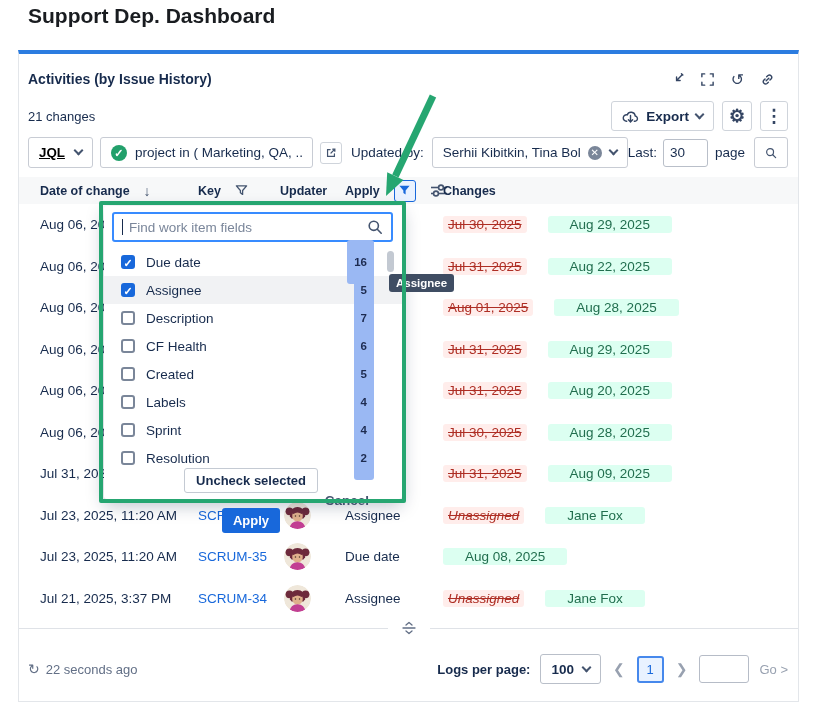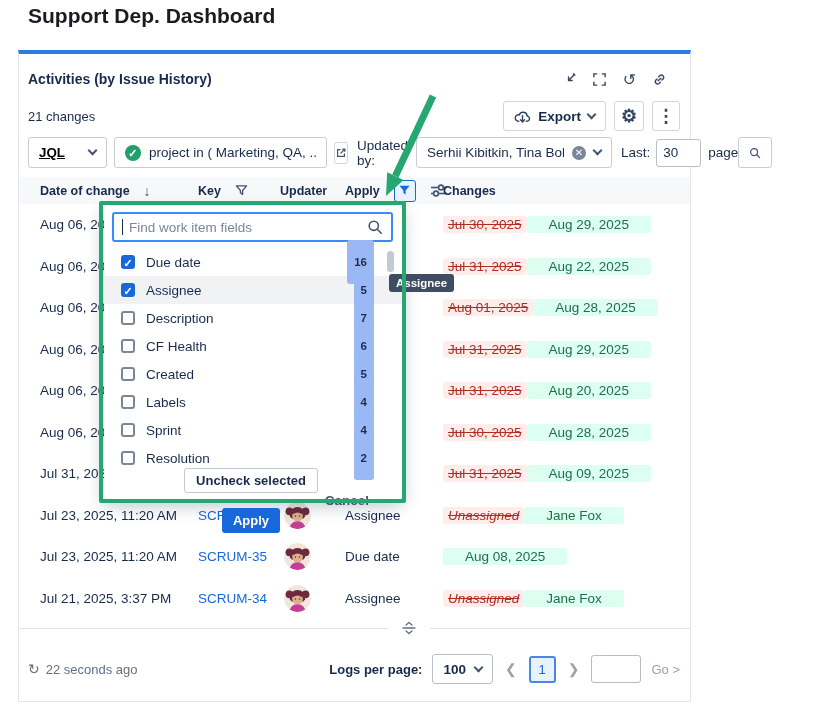--- a/index.html
+++ b/index.html
@@ -3,21 +3,21 @@
 <meta charset="utf-8">
 <style>
   html,body{margin:0;padding:0;background:#fff;width:817px;height:717px;
     font-family:"Liberation Sans",sans-serif;color:#172b4d;overflow:hidden;position:relative;}
   *{box-sizing:border-box;}
 
   
   .page-title{position:absolute;left:28px;top:4px;font-size:21px;font-weight:700;color:#191c20;}
 
   
-  .panel{position:absolute;left:18px;top:50px;width:673px;height:652px;background:#fff;
+  .panel{position:absolute;left:18px;top:50px;width:781px;height:652px;background:#fff;
     border:1px solid #e3e6ea;border-top:4px solid #2b7ce0;}
   .panel-title{position:absolute;left:9px;top:17px;font-size:14px;font-weight:700;}
   .head-icons{position:absolute;top:17px;right:22px;display:flex;gap:13px;align-items:center;color:#344563;}
   .head-icons .hic{width:17px;height:17px;display:flex;align-items:center;justify-content:center;font-size:16px;cursor:pointer;}
 
   .changes-count{position:absolute;left:9px;top:55px;font-size:13px;color:#172b4d;}
   .export-row{position:absolute;top:47px;right:10px;display:flex;gap:8px;align-items:center;margin-left:22px;}
   .btn{display:flex;align-items:center;gap:7px;border:1px solid #cfd4db;border-radius:3px;background:#fff;
     height:30px;padding:0 10px;font-size:13.5px;font-weight:600;color:#172b4d;cursor:pointer;}
   .icon-sq{width:30px;justify-content:center;padding:0;font-size:18px;color:#344563;}
@@ -44,21 +44,21 @@
 
   
   .rows{position:absolute;left:0;top:150px;width:100%;}
   .trow{position:relative;height:41.5px;}
   .cell{position:absolute;top:0;height:41.5px;display:flex;align-items:center;font-size:13.5px;}
   .c-date{left:21px;white-space:nowrap;}
   .c-key{left:179px;}
   .c-key a{color:#1868db;text-decoration:none;cursor:pointer;}
   .c-upd{left:265px;}
   .c-field{left:326px;}
-  .c-changes{left:424px;gap:0;white-space:nowrap;}
+  .c-changes{left:424px;gap:21px;white-space:nowrap;}
   .pill-old{background:#ffedeb;color:#ae2e24;text-decoration:line-through;padding:1px 5px;border-radius:3px;font-weight:500;}
   .pill-old.it{font-style:italic;}
   .pill-new{background:#dcfff1;color:#216e4e;padding:1px 22px;border-radius:3px;}
   .avatar{width:27px;height:27px;border-radius:50%;overflow:hidden;display:block;}
 
   
   .divider{position:absolute;left:0;top:574px;width:100%;border-top:1px solid #dfe2e7;}
   .handle{position:absolute;left:369px;top:564px;width:42px;height:20px;background:#fff;display:flex;
     align-items:center;justify-content:center;color:#626f86;cursor:row-resize;}
 
@@ -177,40 +177,40 @@
         <path d="M9 6.5 v6.5 M6.8 11 l2.2 2.2 2.2-2.2" fill="none" stroke="#344563" stroke-width="1.5" stroke-linecap="round"></path>
       </svg>
       <span>Export</span>
       <span class="chev"></span>
     </button>
     <button class="btn icon-sq">⚙</button>
     <button class="btn icon-sq" style="width:28px;font-weight:700;">⋮</button>
   </div>
 
   <div class="filter-row">
-    <button class="fld" style="gap:24px;text-decoration:underline;">
+    <button class="fld" style="gap:10px;text-decoration:underline;">
       <span style="font-weight:600;">JQL</span>
       <span class="chev"></span>
     </button>
     <div class="fld" style="margin-left:7px;width:213px;">
       <span class="checkcirc">✓</span>
       <span style="white-space:nowrap;overflow:hidden;">project in ( Marketing, QA, ...</span>
     </div>
     <span style="margin-left:7px;width:22px;height:22px;border:1px solid #cfd4db;border-radius:3px;display:flex;align-items:center;justify-content:center;">
       <svg width="12" height="12" viewBox="0 0 14 14">
           <path d="M6 3 H3 v8 h8 V8 M9 2.5 h2.5 V5 M11.2 2.8 L7 7" stroke="#44546f" stroke-width="1.4" fill="none" stroke-linecap="round"></path>
         </svg>
     </span>
     <span style="margin-left:9px;">Updated by:</span>
     <div class="fld" style="margin-left:8px;width:196px;">
       <span style="white-space:nowrap;overflow:hidden;flex:1;">Serhii Kibitkin, Tina Bol...</span>
       <span class="xcirc">✕</span>
       <span class="chev"></span>
     </div>
-    <span style="margin-left:9px;">Last:</span>
+    <span style="">Last:</span>
     <input class="mini-input" style="margin-left: 6px;" value="30">
     <span style="margin-left:7px;">page</span>
     <button class="fld" style="margin-left:auto;width:34px;justify-content:center;">
       <svg width="16" height="16">
           <use href="#magnifier"></use>
         </svg>
     </button>
   </div>
 
   <div class="thead">

